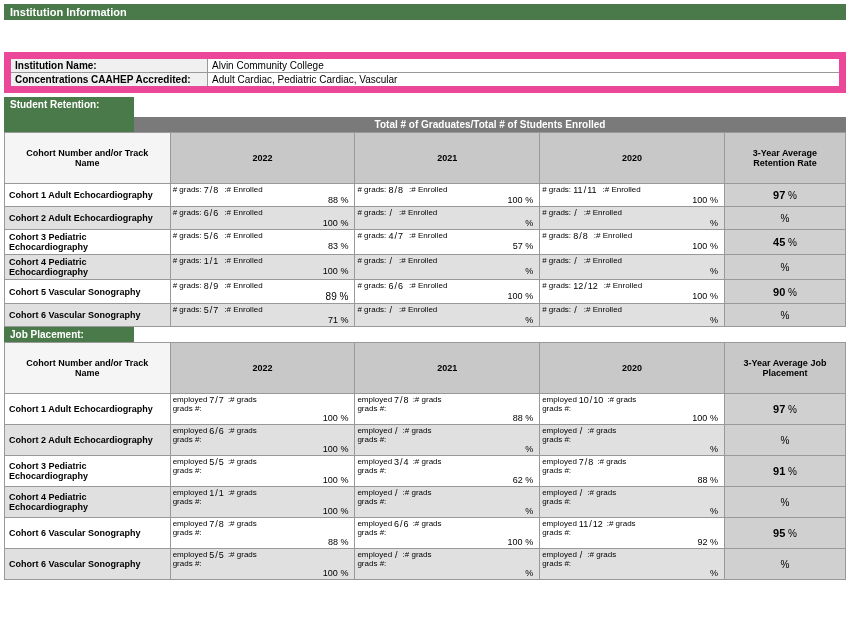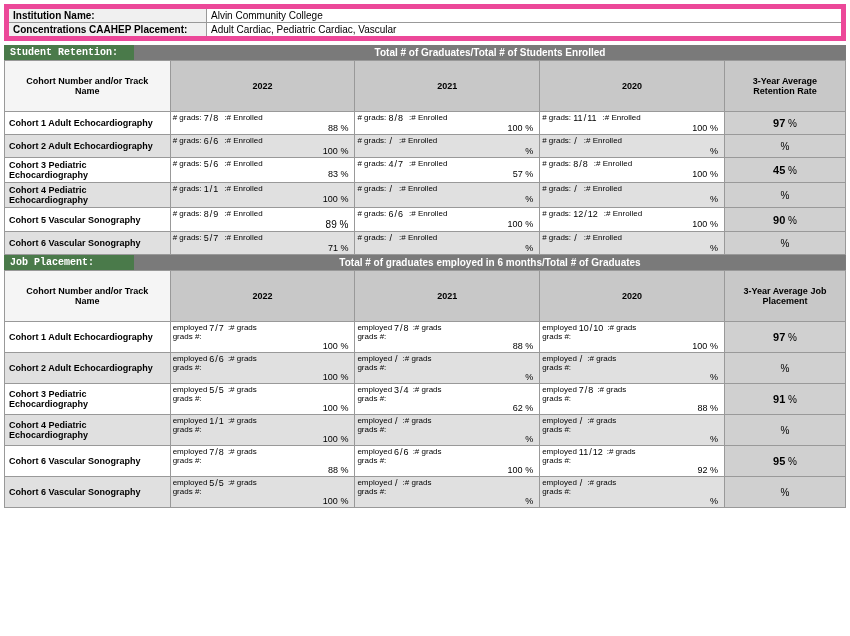--- a/index.html
+++ b/index.html
@@ -10,39 +10,40 @@
     table.data-table th { background: #c8c8c8; border: 1px solid #999; font-size: 9px; text-align: center; padding: 15px; }
     table.data-table td { border: 1px solid #999; font-size: 9px; padding: 1px 2px; vertical-align: top; }
     table.data-table .name-col { font-weight: bold; font-size: 9px; background: #f5f5f5; width: 130px; vertical-align: middle; }
     table.data-table .year-col { width: 145px; }
     table.data-table .avg-col { width: 95px; background: #c8c8c8; text-align: center; vertical-align: middle; margin-left: 20px; }
 
     .gray-row { background: #e0e0e0; }
     .white-row { background: #fff; }
 
     .hdr-green { background: #4a7a4a; color: #fff; font-weight: bold; padding: 2px 6px; }
-    .hdr-gray { background: #7a7a7a; color: #fff; font-weight: bold; padding: 2px 10px; text-align: center; }
+    .hdr-gray { background: #7a7a7a; color: #fff; font-weight: bold; padding: 2px 10px; text-align: center; margin-top: 20px; }
 
     .flex-hdr { display: flex; }
-    .flex-hdr-left { width: 130px; font-family: Liberation Mono, monospace; }
+    .flex-hdr-left { width: 130px; }
     .flex-hdr-right { flex: 1; }
   </style>
 </head>
 <body>
 
 <div class="page">
 
-  <table style="width:100%;border-collapse:collapse;border:5px solid #ec4899;margin-bottom:4px;">
+  <div style="background:#4a7a4a;color:#fff;font-weight:bold;padding:2px 6px;font-size:11px;">Institution Information</div>
+  <table style="width:100%;border-collapse:collapse;border:7px solid #ec4899;margin-bottom:4px;margin-top:32px;">
     <tbody>
         <tr>
       <td style="border:1px solid #999;padding:1px 4px;width:200px;background:#f0f0f0;font-weight:bold;font-size:10px;">Institution Name:</td>
       <td style="border:1px solid #999;padding:1px 4px;font-size:10px;">Alvin Community College</td>
     </tr>
     <tr>
-      <td style="border:1px solid #999;padding:1px 4px;background:#f0f0f0;font-weight:bold;font-size:10px;">Concentrations CAAHEP Placement:</td>
+      <td style="border:1px solid #999;padding:1px 4px;background:#f0f0f0;font-weight:bold;font-size:10px;">Concentrations CAAHEP Accredited:</td>
       <td style="border:1px solid #999;padding:1px 4px;font-size:10px;">Adult Cardiac, Pediatric Cardiac, Vascular</td>
     </tr>
   </tbody>
     </table>
 
   <div class="flex-hdr">
     <div class="flex-hdr-left hdr-green" style="width:130px;">Student Retention:</div>
     <div class="flex-hdr-right hdr-gray">Total # of Graduates/Total # of Students Enrolled</div>
   </div>
 
@@ -259,21 +260,20 @@
       </div>
       <div style="text-align:right;font-size:9px;padding-right:4px;">%</div>
     </td>
     <td class="avg-col" style="background:#d0d0d0;text-align:center;vertical-align:middle;"><span style="font-size:10px;">%</span></td>
   </tr>
       </tbody>
   </table>
 
   <div class="flex-hdr">
     <div class="flex-hdr-left hdr-green" style="width:130px;">Job Placement:</div>
-    <div class="flex-hdr-right hdr-gray">Total # of graduates employed in 6 months/Total # of Graduates</div>
   </div>
 
   <table class="data-table">
     <thead>
       <tr>
         <th class="name-col" style="width:130px;">Cohort Number and/or Track Name</th>
         <th class="year-col">2022</th>
         <th class="year-col">2021</th>
         <th class="year-col">2020</th>
         <th class="avg-col">3-Year Average Job Placement</th>

